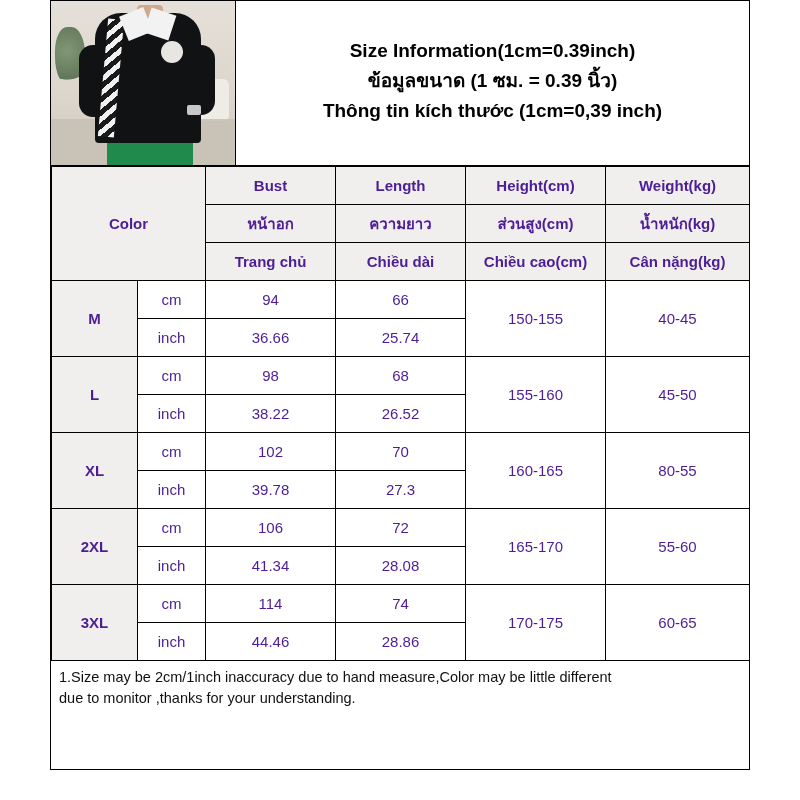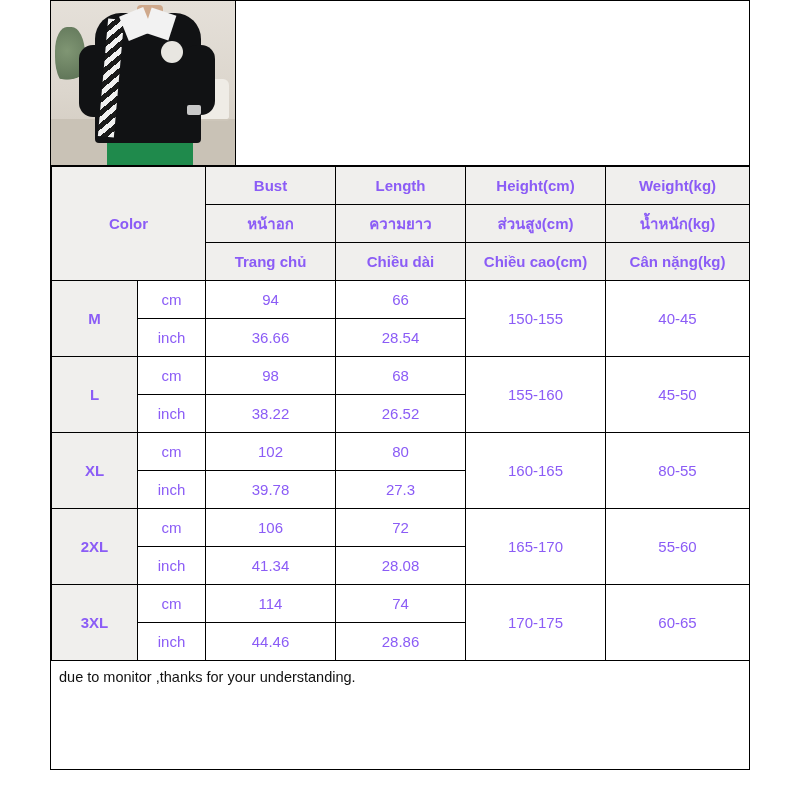--- a/index.html
+++ b/index.html
@@ -150,21 +150,21 @@
   table.size-table {
     border-collapse: collapse;
     width: 100%;
     table-layout: fixed;
   }
   table.size-table td, table.size-table th {
     border: 1px solid #000000;
     text-align: center;
     vertical-align: middle;
     font-size: 15px;
-    color: #8b5cf6;
+    color: #4c1d95;
     padding: 0;
     height: 38px;
     box-sizing: border-box;
   }
   .col-size { width: 86px; }
   .col-unit { width: 68px; }
   .col-bust { width: 130px; }
   .col-length { width: 130px; }
   .col-height { width: 140px; }
   .col-weight { width: 144px; }
@@ -221,20 +221,25 @@
         <div class="person-body"></div>
         <div class="person-sleeve-l"></div>
         <div class="person-sleeve-r"></div>
         <div class="strap"></div>
         <div class="neck"></div>
         <div class="collar-l"></div>
         <div class="collar-r"></div>
         <div class="logo-patch"></div>
         <div class="watch"></div>
       </div>
+      <div class="title-box">
+        <div class="title-line">Size Information(1cm=0.39inch)</div>
+        <div class="title-line">ข้อมูลขนาด (1 ซม. = 0.39 นิ้ว)</div>
+        <div class="title-line">Thông tin kích thước (1cm=0,39 inch)</div>
+      </div>
     </div>
 
     <table class="size-table">
       <colgroup>
         <col class="col-size">
           <col class="col-unit">
           <col class="col-bust">
         <col class="col-length">
           <col class="col-height">
           <col class="col-weight">
@@ -267,42 +272,42 @@
           <td class="size-label" rowspan="2">M</td>
           <td class="unit-cell">cm</td>
           <td class="val-cell">94</td>
           <td class="val-cell">66</td>
           <td class="hw-cell" rowspan="2">150-155</td>
           <td class="hw-cell" rowspan="2">40-45</td>
         </tr>
         <tr>
           <td class="unit-cell">inch</td>
           <td class="val-cell">36.66</td>
-          <td class="val-cell">28.54</td>
+          <td class="val-cell">25.74</td>
         </tr>
 
         <tr>
           <td class="size-label" rowspan="2">L</td>
           <td class="unit-cell">cm</td>
           <td class="val-cell">98</td>
           <td class="val-cell">68</td>
           <td class="hw-cell" rowspan="2">155-160</td>
           <td class="hw-cell" rowspan="2">45-50</td>
         </tr>
         <tr>
           <td class="unit-cell">inch</td>
           <td class="val-cell">38.22</td>
           <td class="val-cell">26.52</td>
         </tr>
 
         <tr>
           <td class="size-label" rowspan="2">XL</td>
           <td class="unit-cell">cm</td>
           <td class="val-cell">102</td>
-          <td class="val-cell">80</td>
+          <td class="val-cell">70</td>
           <td class="hw-cell" rowspan="2">160-165</td>
           <td class="hw-cell" rowspan="2">80-55</td>
         </tr>
         <tr>
           <td class="unit-cell">inch</td>
           <td class="val-cell">39.78</td>
           <td class="val-cell">27.3</td>
         </tr>
 
         <tr>
@@ -329,17 +334,18 @@
         </tr>
         <tr>
           <td class="unit-cell">inch</td>
           <td class="val-cell">44.46</td>
           <td class="val-cell">28.86</td>
         </tr>
       </tbody>
     </table>
 
     <div class="attention">
+      <div>1.Size may be 2cm/1inch inaccuracy due to hand measure,Color may be little different</div>
       <div>due to monitor ,thanks for your understanding.</div>
     </div>
 
   </div>
 </div>
 
 </body></html>

